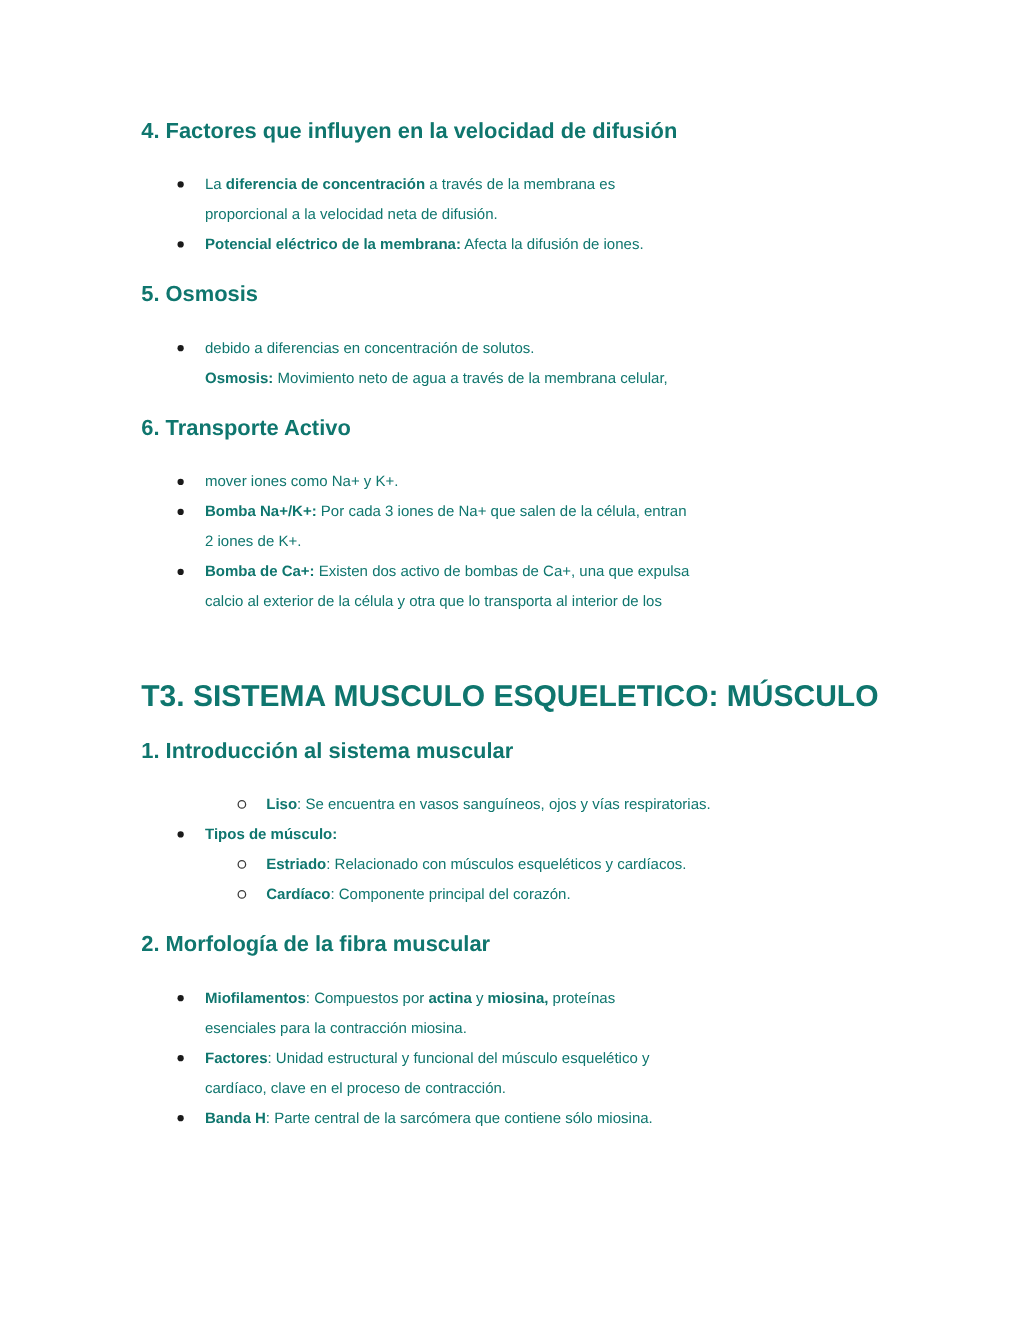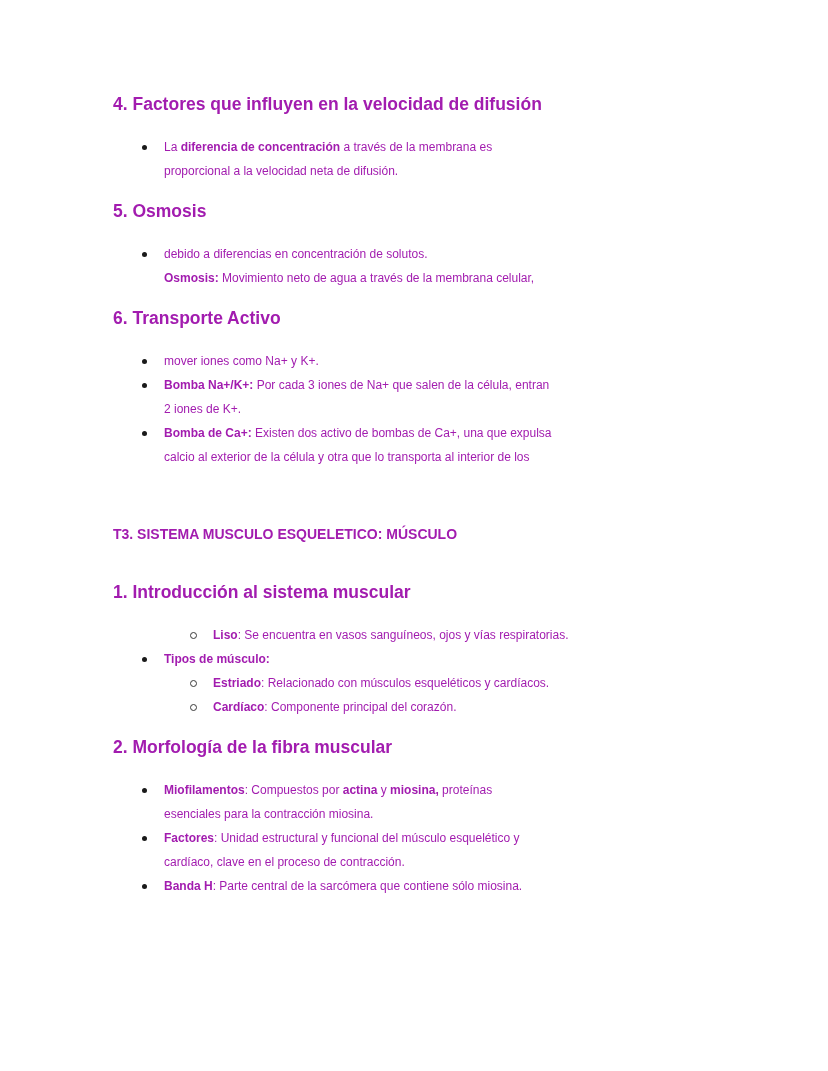--- a/index.html
+++ b/index.html
@@ -1,24 +1,24 @@
 <!DOCTYPE html>
 <html><head>
 <meta charset="utf-8">
 <style>
   html,body{margin:0;padding:0;background:#ffffff;}
   .page{
     width:719px;height:1071px;position:relative;overflow:hidden;
-    background:#ffffff;color:#a21caf;
+    background:#ffffff;color:#0f766e;
     font-family:"Liberation Sans","DejaVu Sans",sans-serif;
   }
   .content{position:absolute;left:113px;top:92px;width:610px;}
   h1.doc-title{
-    font-size:14px;line-height:26px;font-weight:700;
-    margin:52px 0 33px 0;
+    font-size:24px;line-height:26px;font-weight:700;
+    margin:52px 0 17px 0;
   }
   h2.heading{
     font-size:17.5px;line-height:24px;font-weight:700;
     margin:16px 0 19px 0;
   }
   h2.heading.first{margin-top:0;}
   .ul{margin:0 0 16px 0;}
   .li{position:relative;padding-left:51px;font-size:12px;line-height:24px;}
   .li .dot{
     position:absolute;left:29px;top:10px;width:5px;height:5px;
@@ -37,20 +37,24 @@
 
 <div class="page">
   <div class="content">
 
     <h2 class="heading first">4. Factores que influyen en la velocidad de difusión</h2>
     <div class="ul">
       <div class="li">
         <span class="dot"></span>
         <div class="line"><span>La </span><span class="b">diferencia de concentración</span><span> a través de la membrana es</span></div>
         <div class="line"><span>proporcional a la velocidad neta de difusión.</span></div>
+      </div>
+      <div class="li">
+        <span class="dot"></span>
+        <div class="line"><span class="b">Potencial eléctrico de la membrana:</span><span> Afecta la difusión de iones.</span></div>
       </div>
     </div>
 
     <h2 class="heading">5. Osmosis</h2>
     <div class="ul">
       <div class="li">
         <span class="dot"></span>
         <div class="line"><span>debido a diferencias en concentración de solutos.</span></div>
         <div class="line"><span class="b">Osmosis:</span><span> Movimiento neto de agua a través de la membrana celular,</span></div>
       </div>

